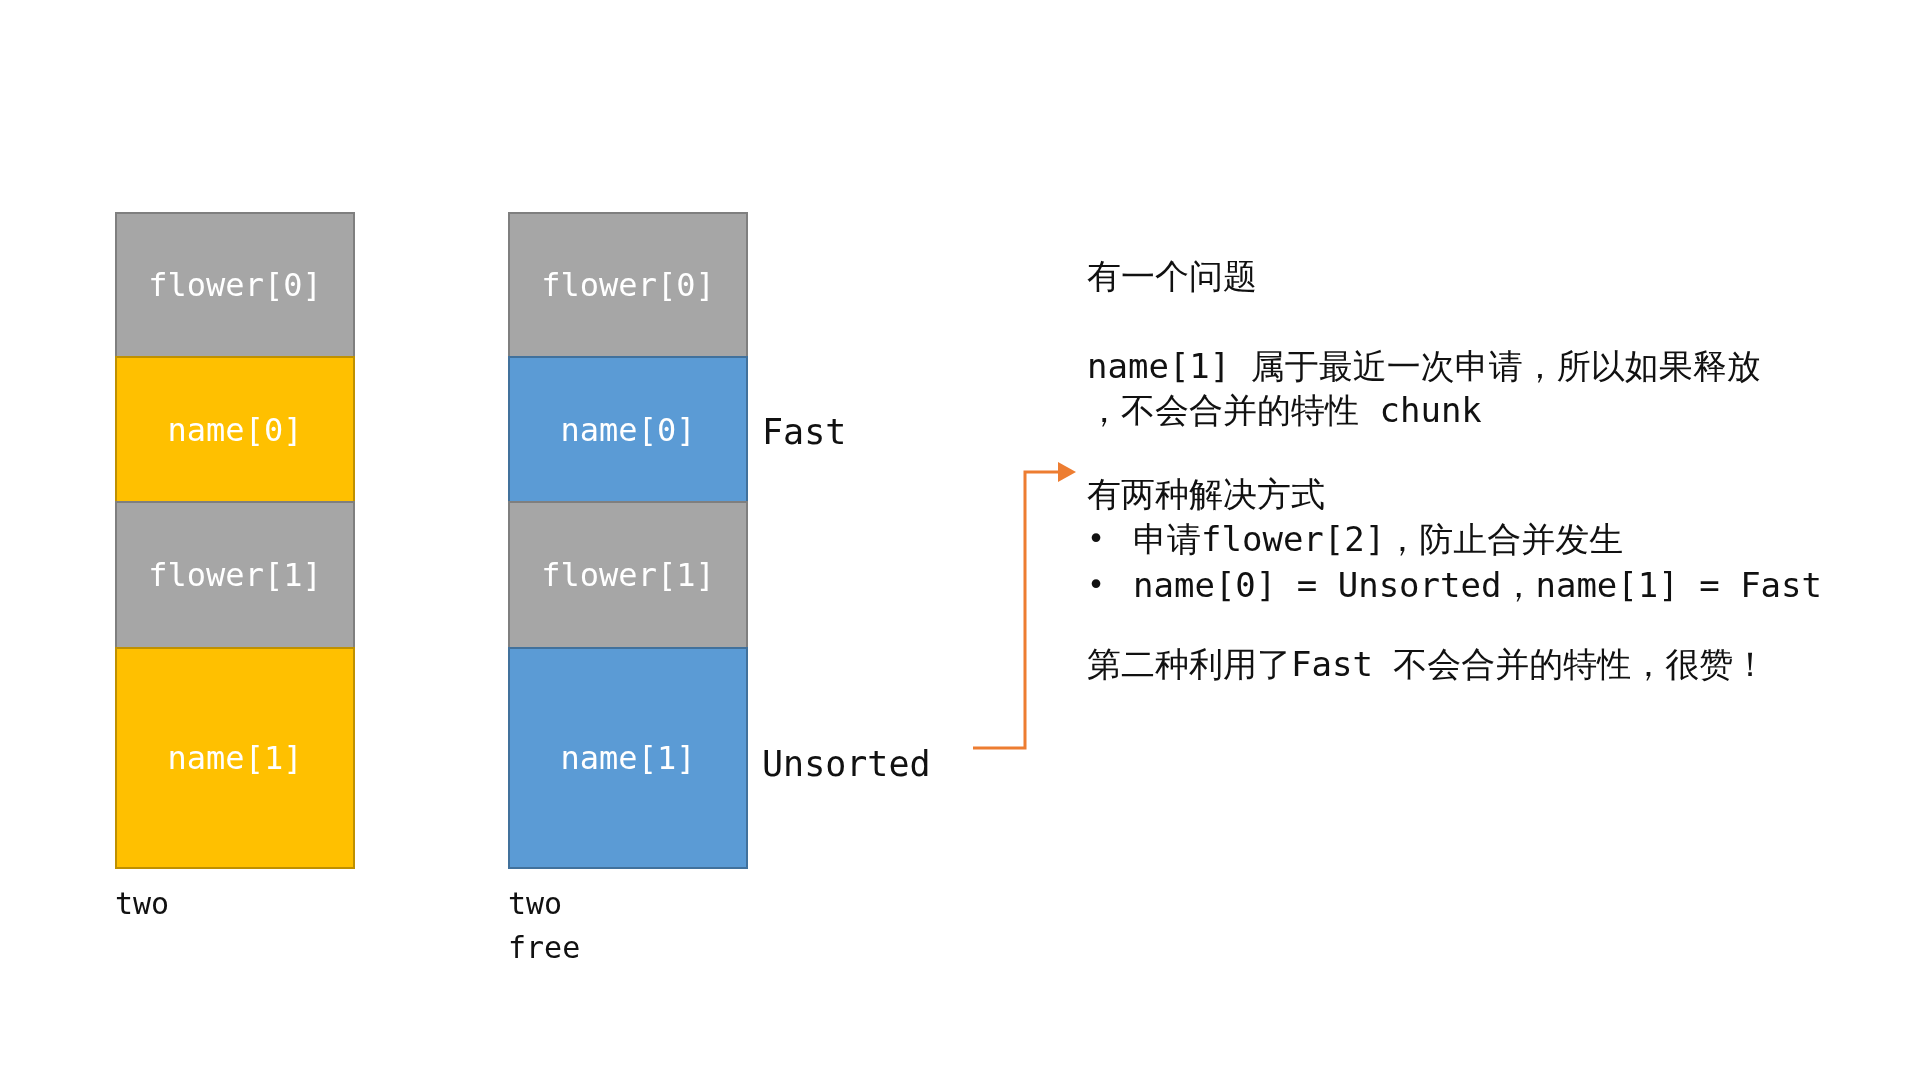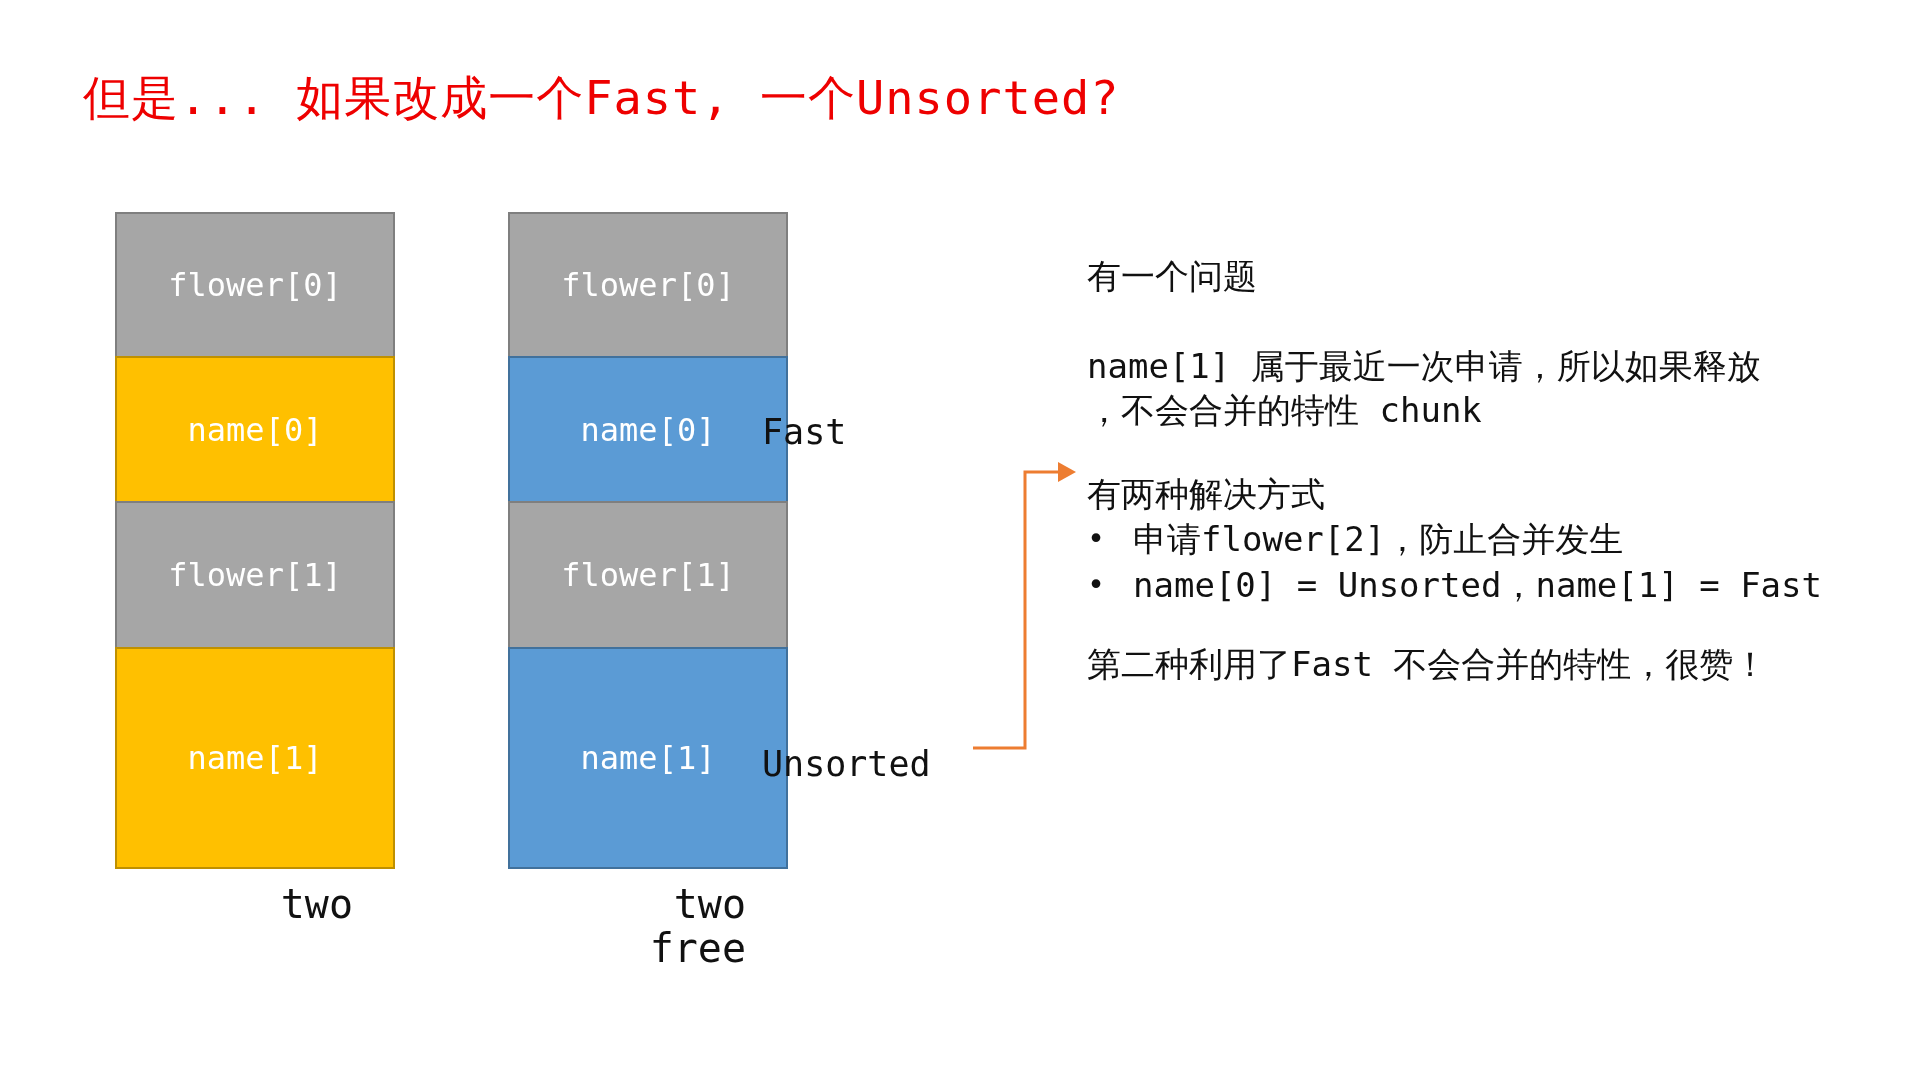--- a/index.html
+++ b/index.html
@@ -11,21 +11,21 @@
     font-family:"DejaVu Sans Mono","Liberation Sans",sans-serif;
   }
   .title{
     position:absolute;left:83px;top:70px;
     font-size:47px;line-height:56px;
     color:#ee0000;
     white-space:nowrap;
     letter-spacing:1px;
   }
   .column{
-    position:absolute;top:212px;width:280px;
+    position:absolute;top:212px;width:240px;
     display:flex;flex-direction:column;
   }
   .col-malloc{left:115px;}
   .col-free{left:508px;}
   .block{
     box-sizing:border-box;
     display:flex;align-items:center;justify-content:center;
     border:2px solid #7f7f7f;
     margin-top:-2px;
     color:#ffffff;
@@ -35,22 +35,22 @@
   .block:first-child{margin-top:0;}
   .h1{height:146px;}
   .h2{height:147px;}
   .h3{height:148px;}
   .h4{height:222px;justify-content:center;}
   .fill-gray{background:#a6a6a6;border-color:#7f7f7f;}
   .fill-yellow{background:#ffc000;border-color:#bf9000;}
   .fill-blue{background:#5b9bd5;border-color:#41719c;}
   .caption{
     position:absolute;top:882px;width:238px;
-    text-align:right;color:#111111;
-    font-size:40px;line-height:44px;
+    text-align:left;color:#111111;
+    font-size:30px;line-height:44px;
   }
   .caption-malloc{left:115px;}
   .caption-free{left:508px;}
   .bin-label{
     position:absolute;left:762px;
     color:#111111;font-size:35px;line-height:36px;white-space:nowrap;
   }
   .bin-fast{top:414px;text-align:center;}
   .bin-unsorted{top:746px;}
   .arrow-wrap{position:absolute;left:958px;top:452px;width:140px;height:312px;}
@@ -67,21 +67,20 @@
   .n-bullet2{top:563px;}
   .n-conclusion{top:642px;}
   .bullet-row{display:flex;align-items:flex-start;}
   .bullet-dot{width:46px;font-size:30px;line-height:44px;}
 </style>
 </head>
 <body>
 
 <div class="slide">
 
-  <div class="title">但是... 如果改成一个Fast, 一个Unsorted?</div>
 
   <div class="column col-malloc">
     <div class="block h1 fill-gray">
       <span>flower[0]</span>
     </div>
     <div class="block h2 fill-yellow">
       <span>name[0]</span>
     </div>
     <div class="block h3 fill-gray">
       <span>flower[1]</span>

